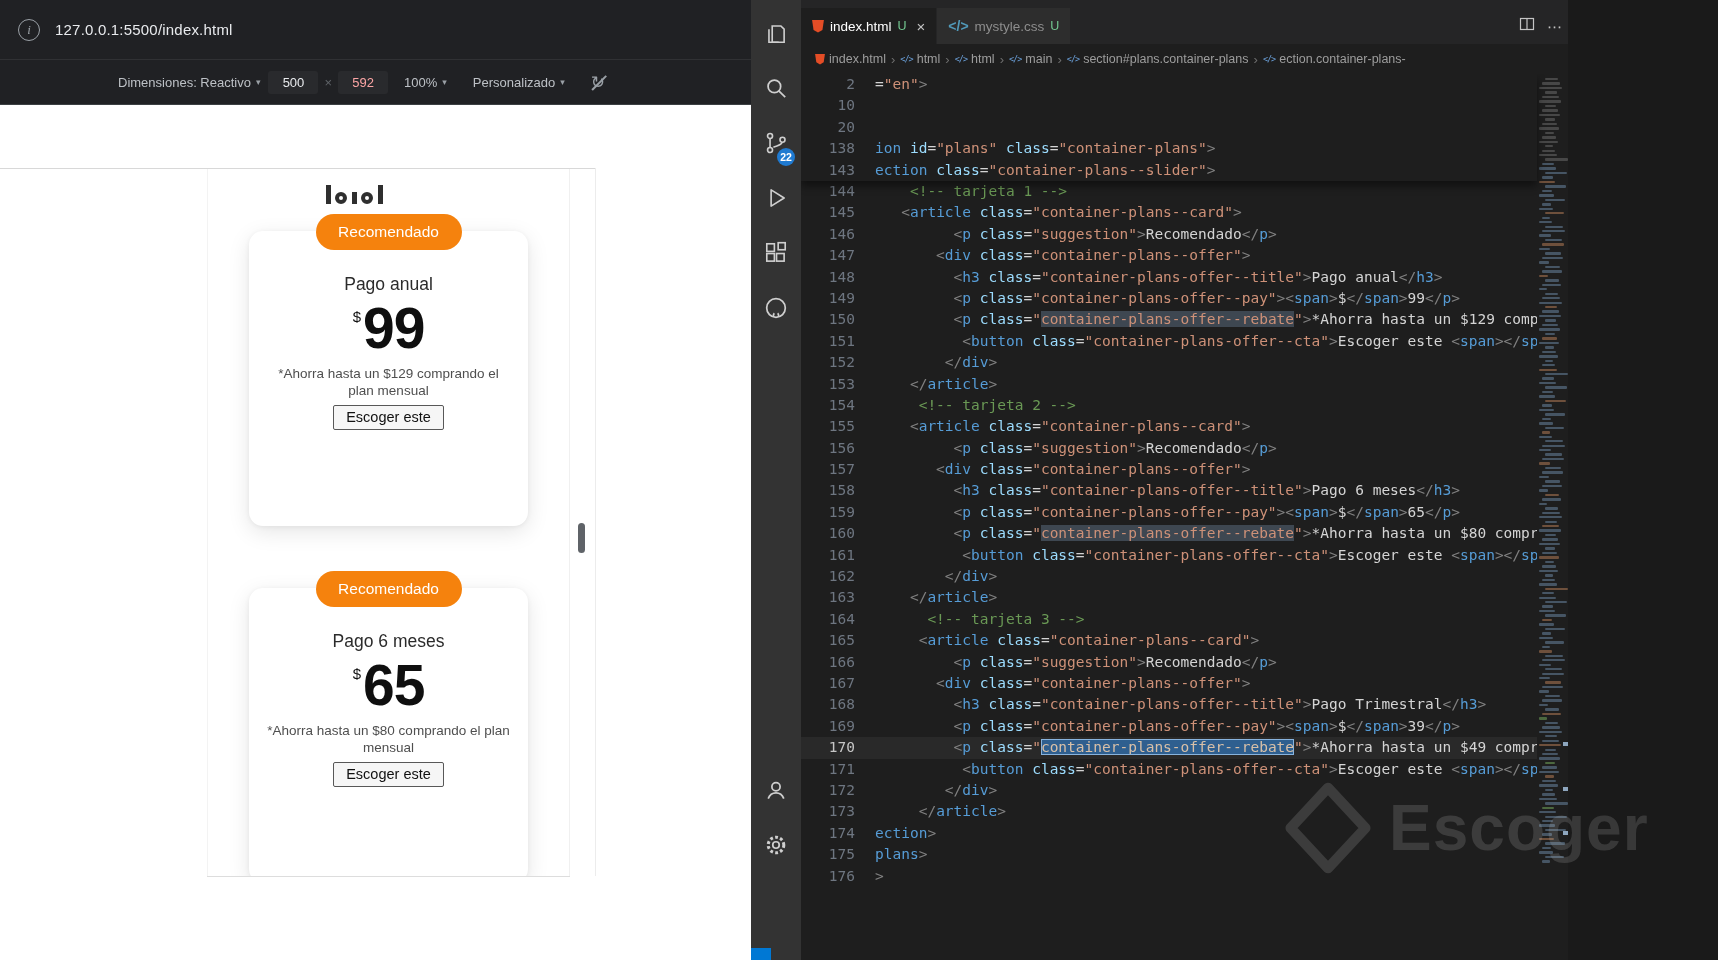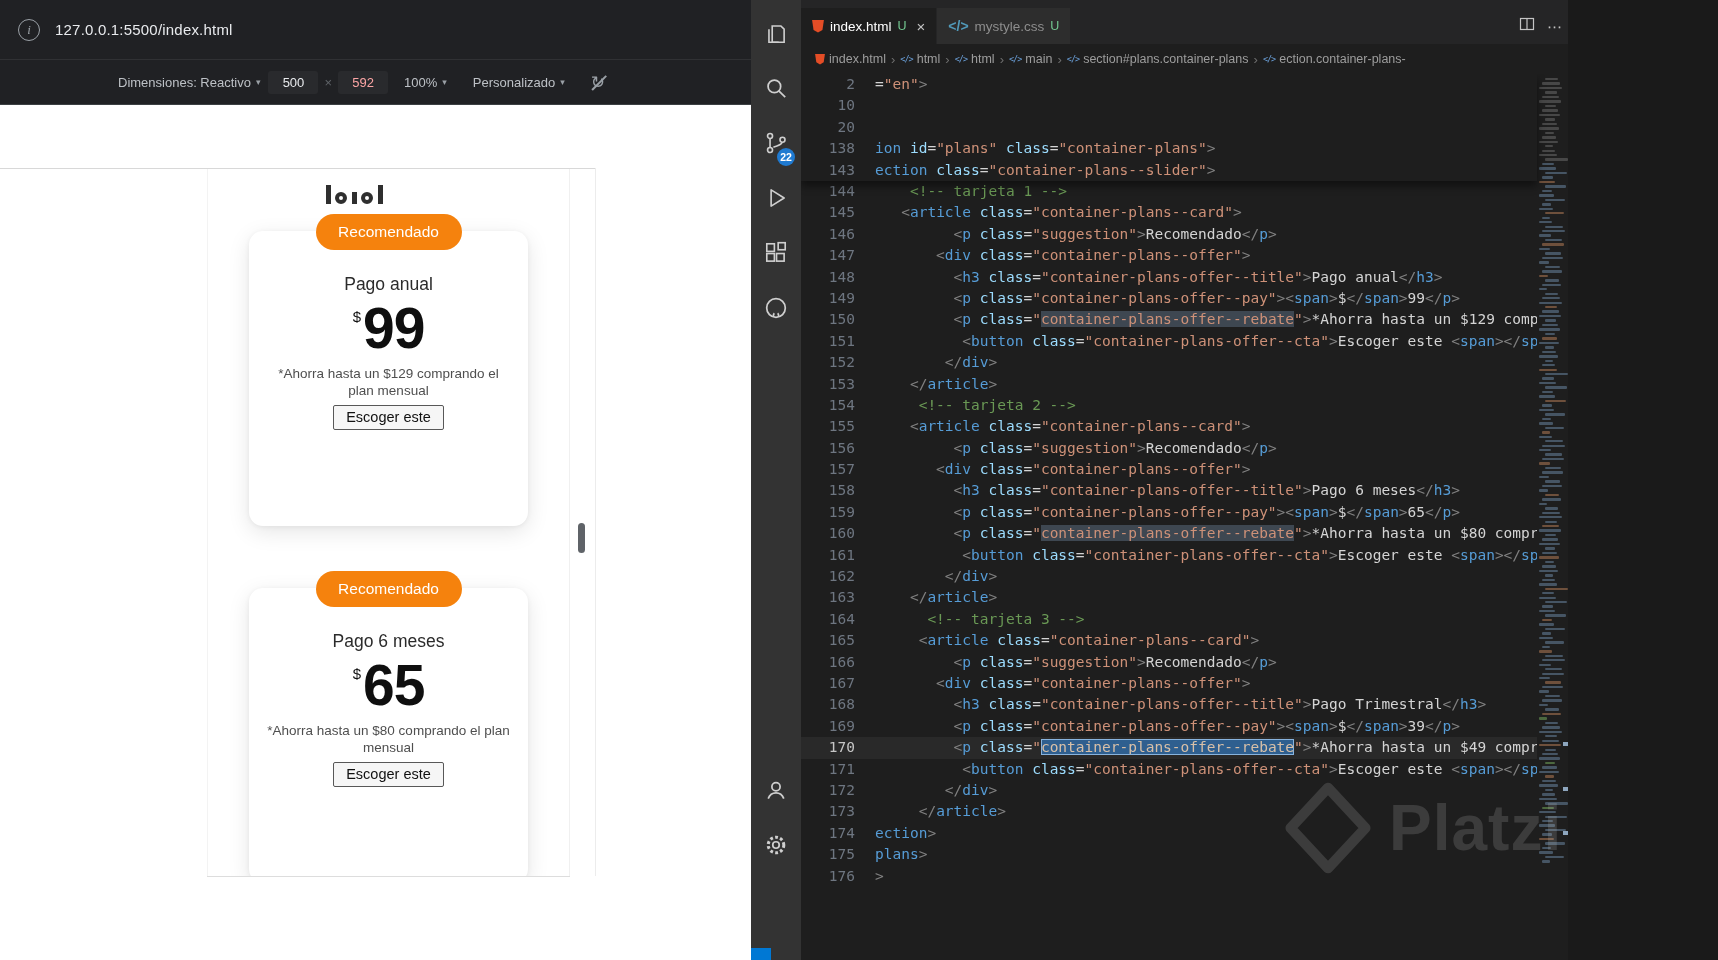--- a/index.html
+++ b/index.html
@@ -529,14 +529,14 @@
 
   </div>
 </div>
 
 <div id="desktop-right"></div>
 
 <div class="watermark">
   <svg width="86" height="92" viewBox="0 0 92 98" fill="none">
     <path d="M46 6 L86 49 L46 92 L6 49 Z" stroke="rgba(215,215,215,.16)" stroke-width="11" stroke-linejoin="round"></path>
   </svg>
-  <span class="wm-text">Platzi</span>
+  <span class="wm-text">Escoger</span>
 </div>
 
 </body></html>

